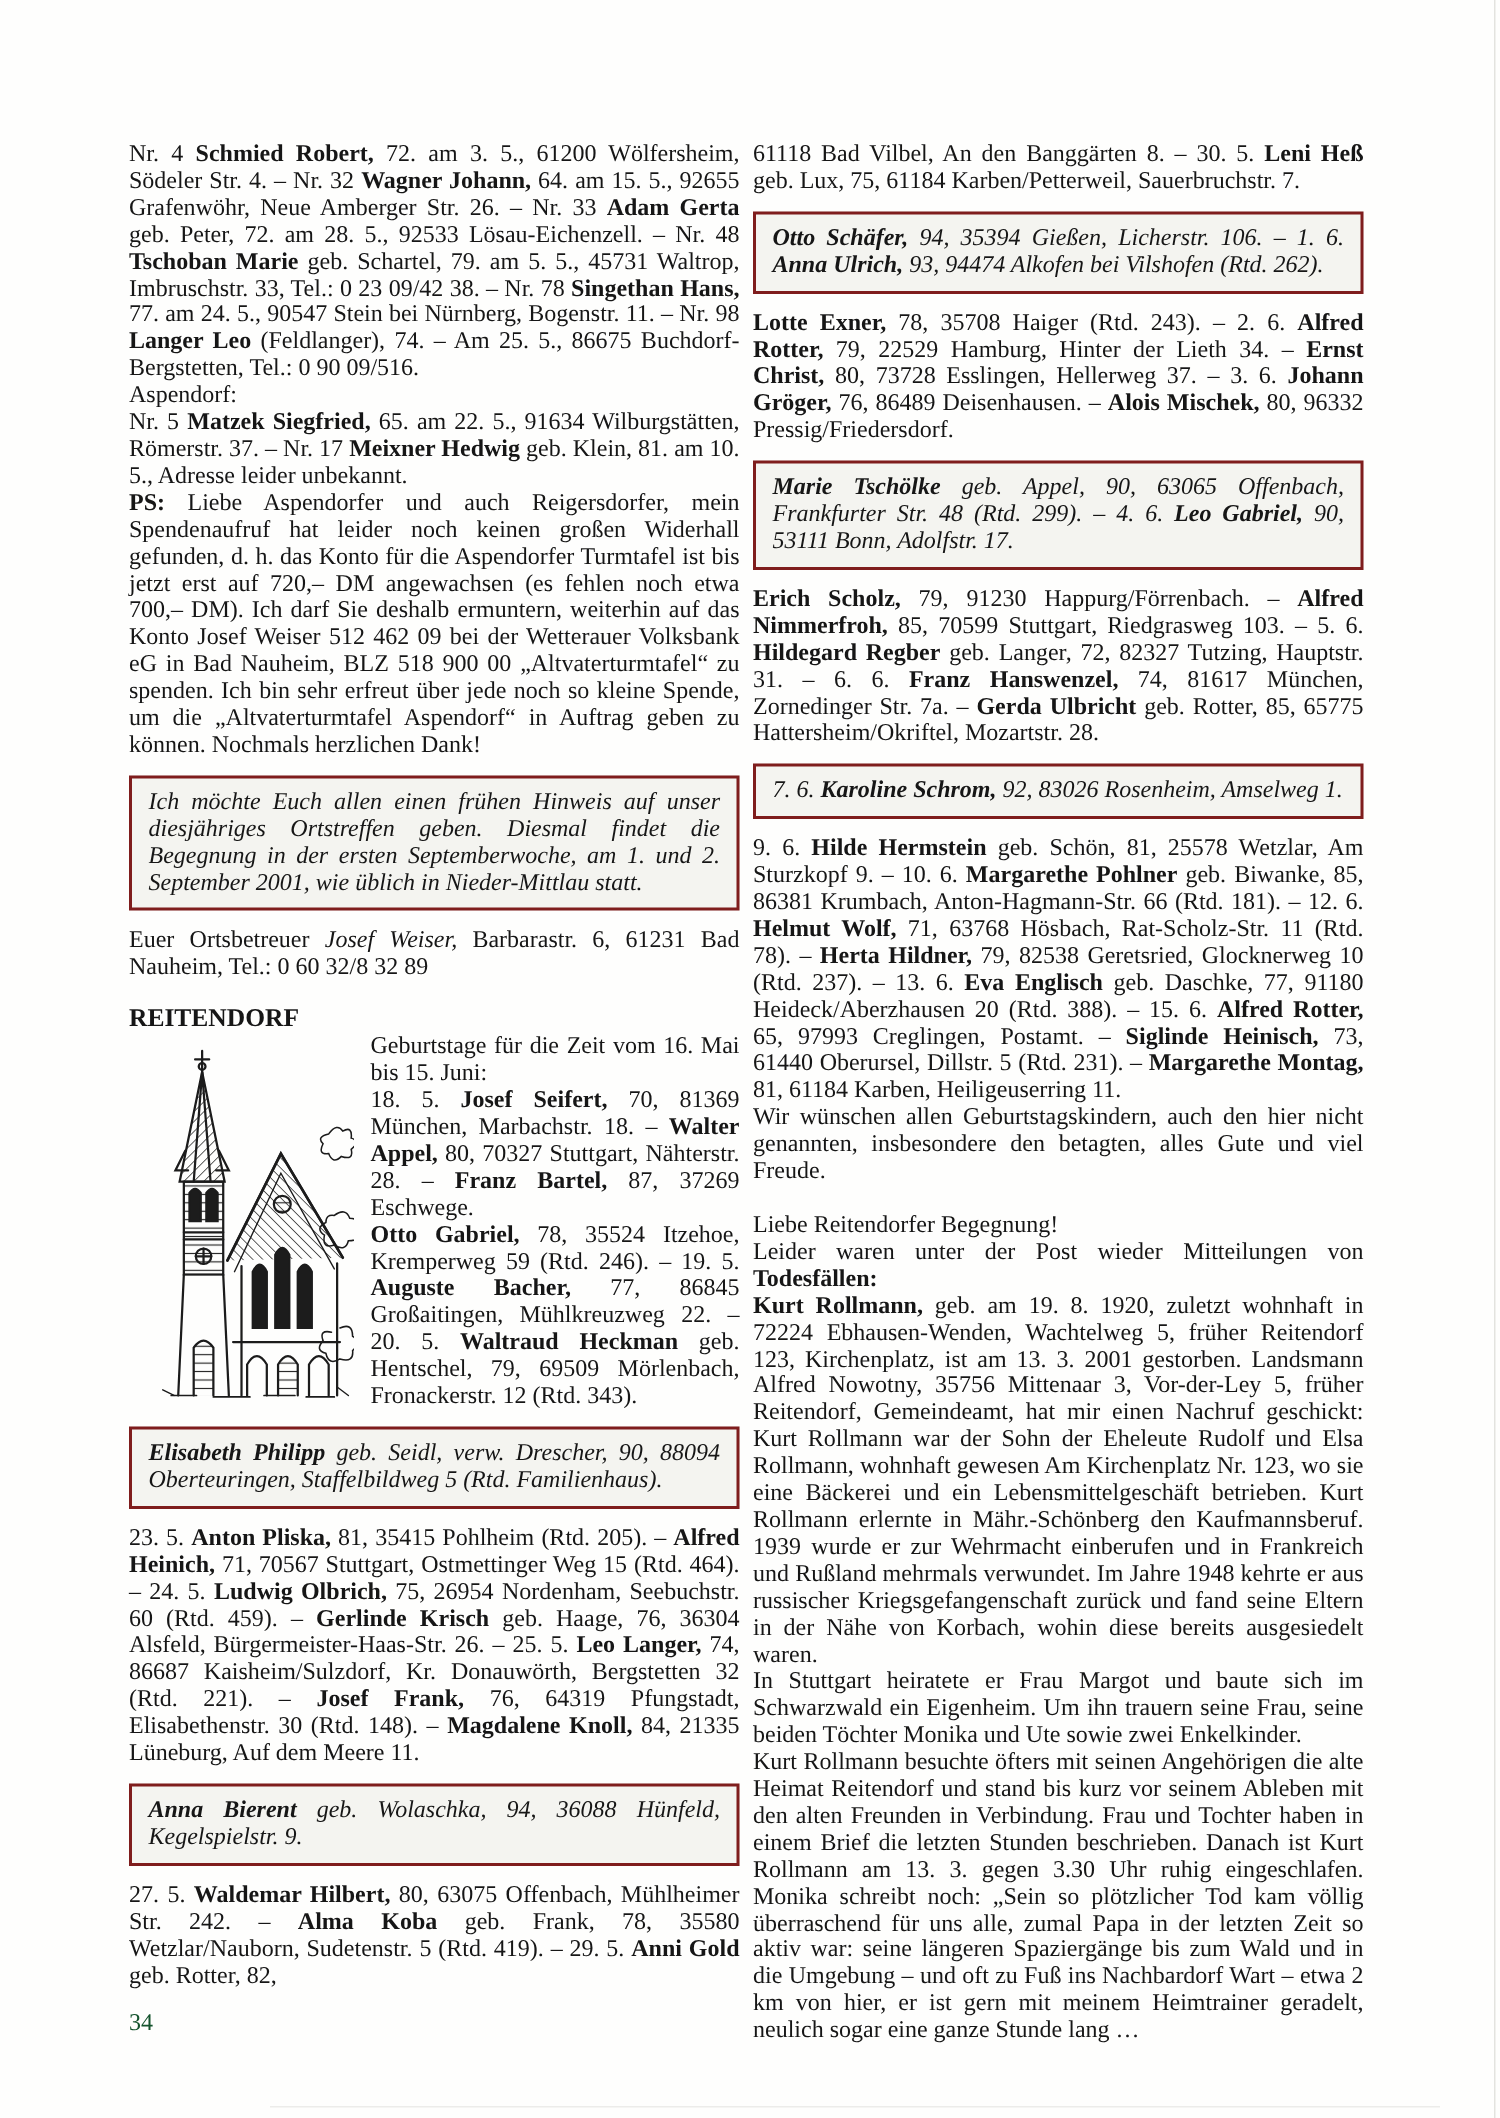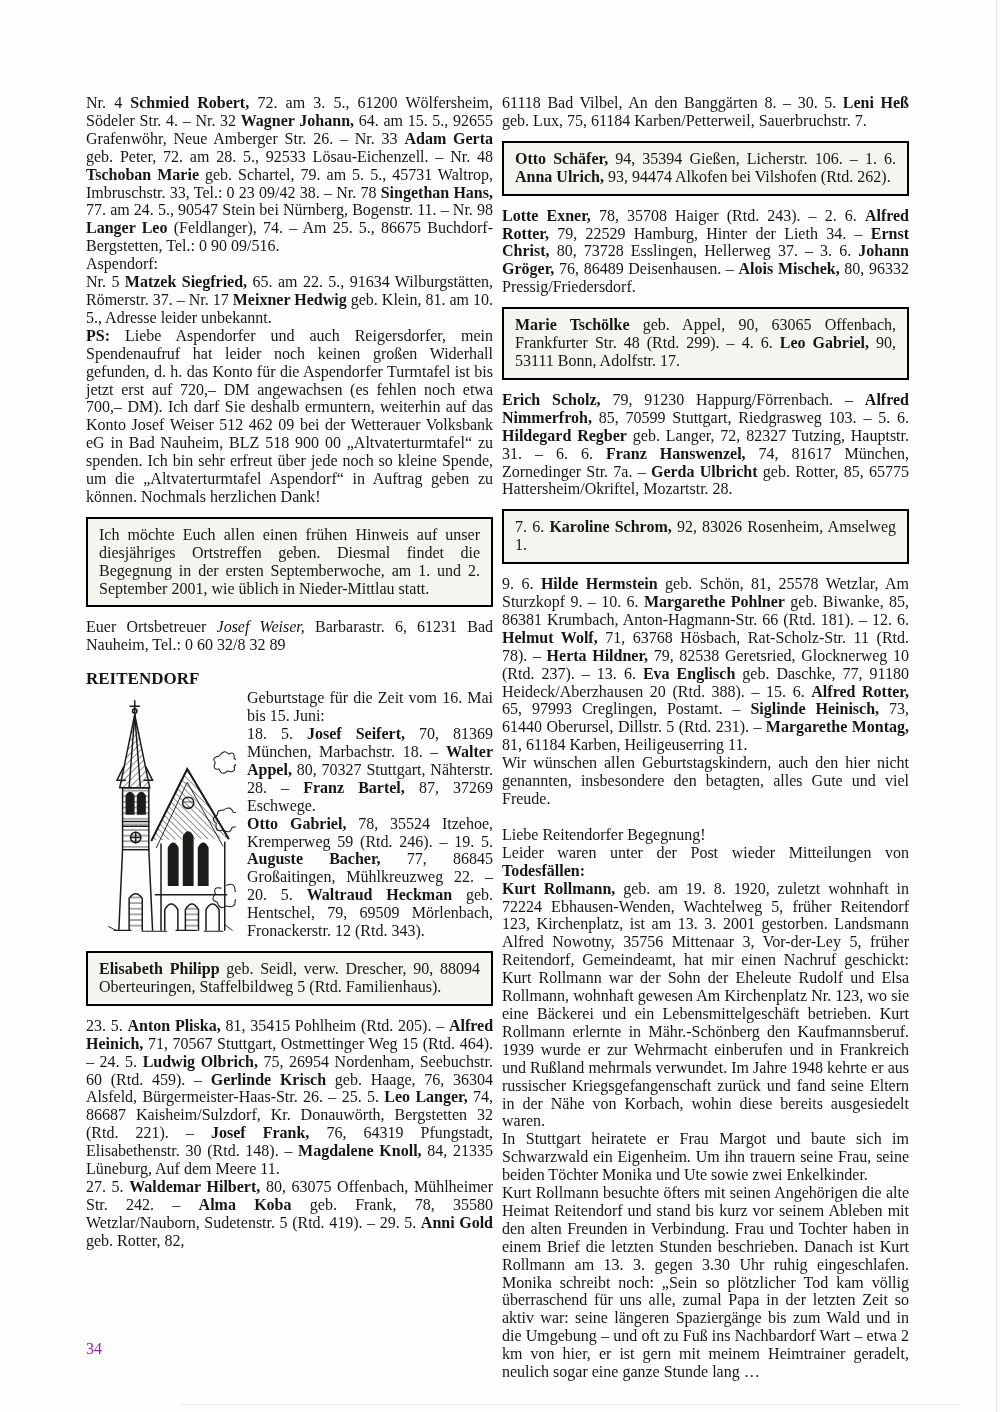--- a/index.html
+++ b/index.html
@@ -20,44 +20,45 @@
     width:407px;
     font-size:16px;
     line-height:1.12;
     text-align:justify;
     hyphens:auto;-webkit-hyphens:auto;
   }
   .col p{margin:0;padding:0;}
   .b{font-weight:bold;}
   .i{font-style:italic;}
   .box{
-    border:2px solid #000000;
+    border:2px solid #7f1d1d;
     background:#f4f4f0;
     padding:7px 11px 8px 11px;
     margin:11px 0;
+    font-style:italic;
   }
   .beside{overflow:hidden;}
   .section-heading{
     text-align:left;
     font-weight:bold;
     font-size:17px;
     margin:15px 0 1px 0 !important;
   }
   .ortsbetreuer{margin-top:2px !important;}
   .church-float{
     float:left;
     width:150px;
     height:244px;
     margin:4px 11px 4px 0;
   }
   .church-float svg{display:block;}
   .gap-above{margin-top:18px !important;}
   .page-number{
     position:absolute;left:86px;top:1340px;
-    font-size:16px;color:#a21caf;
+    font-size:16px;color:#14532d;
   }
   .edge-line-right{
     position:absolute;right:3px;top:0;width:1px;height:1412px;
     background:#e3e3df;
   }
   .edge-line-bottom{
     position:absolute;left:180px;top:1404px;width:780px;height:1px;
     background:#ececea;
   }
 </style>
@@ -148,20 +149,23 @@
 
 
       <p><span class="b">Otto Gabriel,</span><span> 78, 35524 Itzehoe, Kremperweg 59 (Rtd. 246). – 19. 5. </span><span class="b">Auguste Bacher,</span><span> 77, 86845 Großaitingen, Mühlkreuzweg 22. – 20. 5. </span><span class="b">Waltraud Heckman</span><span> geb. Hentschel, 79, 69509 Mörlenbach, Fronackerstr. 12 (Rtd. 343).</span></p>
 
       <div class="box">
         <p><span class="b">Elisabeth Philipp</span><span> geb. Seidl, verw. Drescher, 90, 88094 Oberteuringen, Staffelbildweg 5 (Rtd. Familienhaus).</span></p>
       </div>
 
       <p><span>23. 5. </span><span class="b">Anton Pliska,</span><span> 81, 35415 Pohlheim (Rtd. 205). – </span><span class="b">Alfred Heinich,</span><span> 71, 70567 Stuttgart, Ostmettinger Weg 15 (Rtd. 464). – 24. 5. </span><span class="b">Ludwig Olbrich,</span><span> 75, 26954 Nordenham, Seebuchstr. 60 (Rtd. 459). – </span><span class="b">Gerlinde Krisch</span><span> geb. Haage, 76, 36304 Alsfeld, Bürgermeister-Haas-Str. 26. – 25. 5. </span><span class="b">Leo Langer,</span><span> 74, 86687 Kaisheim/Sulzdorf, Kr. Donauwörth, Bergstetten 32 (Rtd. 221). – </span><span class="b">Josef Frank,</span><span> 76, 64319 Pfungstadt, Elisabethenstr. 30 (Rtd. 148). – </span><span class="b">Magdalene Knoll,</span><span> 84, 21335 Lüneburg, Auf dem Meere 11.</span></p>
 
+      <div class="box">
+        <p><span class="b">Anna Bierent</span><span> geb. Wolaschka, 94, 36088 Hünfeld, Kegelspielstr. 9.</span></p>
+      </div>
 
       <p><span>27. 5. </span><span class="b">Waldemar Hilbert,</span><span> 80, 63075 Offenbach, Mühlheimer Str. 242. – </span><span class="b">Alma Koba</span><span> geb. Frank, 78, 35580 Wetzlar/Nauborn, Sudetenstr. 5 (Rtd. 419). – 29. 5. </span><span class="b">Anni Gold</span><span> geb. Rotter, 82,</span></p>
     </div>
 
     <div class="col">
       <p><span>61118 Bad Vilbel, An den Banggärten 8. – 30. 5. </span><span class="b">Leni Heß</span><span> geb. Lux, 75, 61184 Karben/Petterweil, Sauerbruchstr. 7.</span></p>
 
       <div class="box">
         <p><span class="b">Otto Schäfer,</span><span> 94, 35394 Gießen, Licherstr. 106. – 1. 6. </span><span class="b">Anna Ulrich,</span><span> 93, 94474 Alkofen bei Vilshofen (Rtd. 262).</span></p>
       </div>

